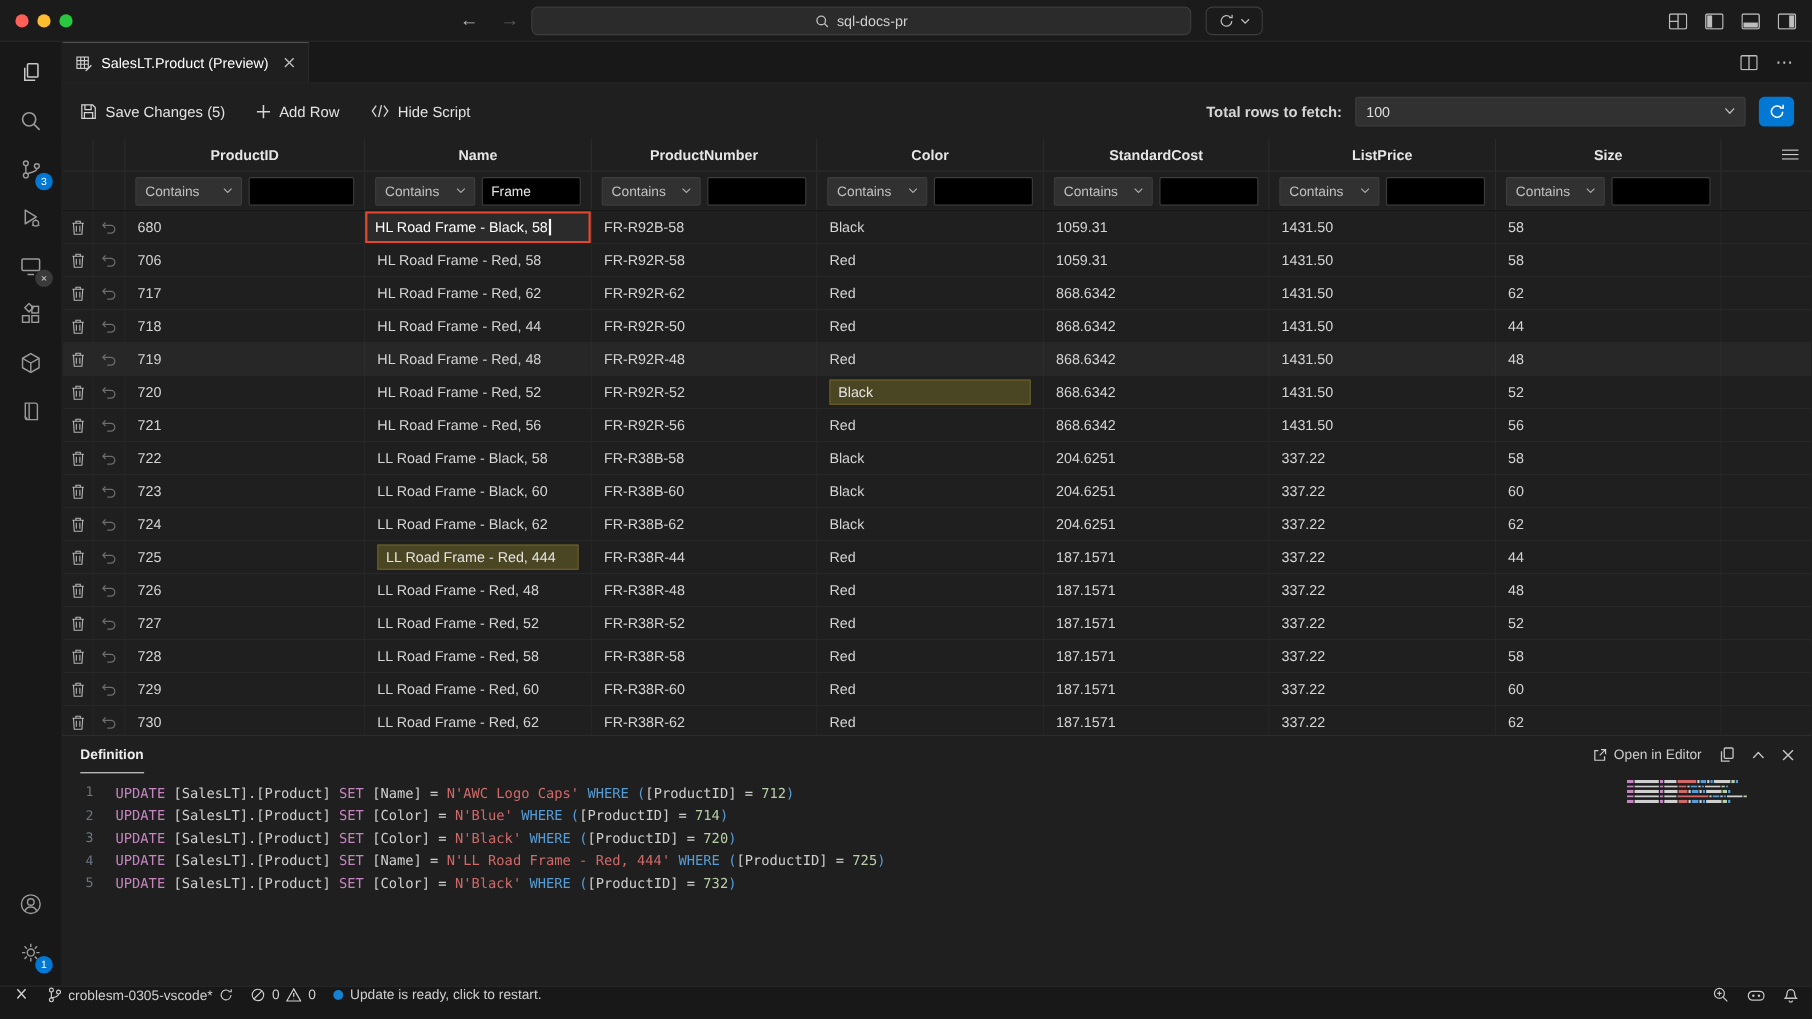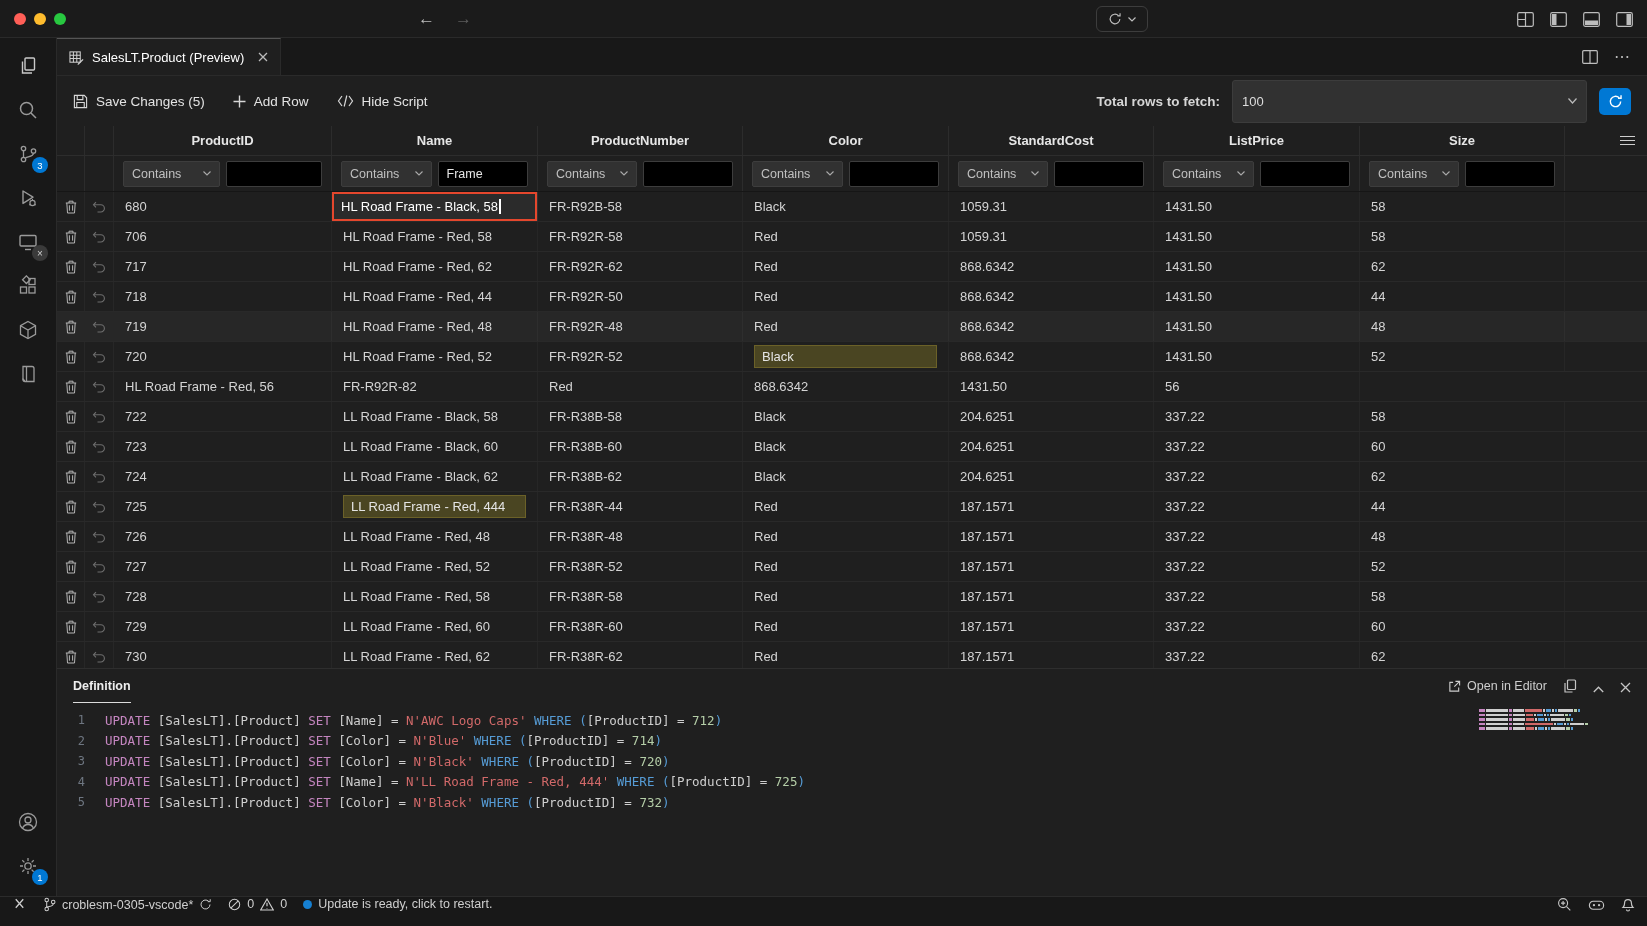--- a/index.html
+++ b/index.html
@@ -35,21 +35,21 @@
   .tab{background:#1f1f1f;border-top:1px solid #555;border-right:1px solid #2a2a2a;display:flex;align-items:center;gap:8px;padding:0 12px;color:#fff}
   .tab-close{color:#bbb;margin-left:6px;display:flex}
   .tabbar-right{display:flex;align-items:center;gap:16px;padding-right:16px;color:#bdbdbd}
   .ellipsis{font-size:16px;letter-spacing:1px;color:#bdbdbd}
 
   
   .toolbar{height:50px;flex:0 0 50px;display:flex;align-items:center;padding:0 16px;gap:28px;background:#1f1f1f}
   .tool-btn{display:flex;align-items:center;gap:8px;color:#e3e3e3;font-weight:400;font-size:13.5px}
   .tool-right{margin-left:auto;display:flex;align-items:center;gap:12px}
   .tool-label{color:#d6d6d6;font-size:13.5px;font-weight:700}
-  .combo{width:355px;height:43px;background:#313131;border:1px solid #3c3c3c;border-radius:3px;display:flex;align-items:center;padding:0 9px;color:#ddd}
+  .combo{width:355px;height:27px;background:#313131;border:1px solid #3c3c3c;border-radius:3px;display:flex;align-items:center;padding:0 9px;color:#ddd}
   .combo .chev{margin-left:auto}
   .bluebtn{width:32px;height:27px;background:#0078d4;border-radius:5px;display:flex;align-items:center;justify-content:center}
 
   
   .grid{flex:1;min-height:0;overflow:hidden;background:#1f1f1f;display:flex;flex-direction:column}
   .grow{display:grid;grid-template-columns:28px 29px 218px 206px 205px 206px 205px 206px 205px minmax(40px,1fr)}
   .ghrow{height:30px;flex:0 0 30px;border-bottom:1px solid #2d2d2d}
   .ghead{display:flex;align-items:center;justify-content:center;font-weight:700;color:#e6e6e6;border-right:1px solid #2c2c2c}
   .gcorner{border-right:1px solid #2c2c2c}
   .gfillh{display:flex;align-items:center;justify-content:flex-end;padding-right:12px}
@@ -65,21 +65,21 @@
   .icell{display:flex;align-items:center;justify-content:center;border-right:1px solid #272727}
   .dcell{display:flex;align-items:center;padding:0 11px;color:#d4d4d4;border-right:1px solid rgba(255,255,255,0.035);white-space:nowrap;overflow:hidden}
   .dirty-chip{flex:1;background:#4a4522;border:1px solid #6b6128;padding:3px 7px;color:#e4e4e4;white-space:nowrap;overflow:hidden}
   .dcell.editing{padding:0 0 0 9px;background:#2b2b2b;box-shadow:inset 0 0 0 2px #e5472d;color:#fff}
   .caret{display:inline-block;width:1.5px;height:15px;background:#fff;margin-left:1px}
 
   
   .defpanel{flex:0 0 228px;border-top:1px solid #2e2e2e;background:#1f1f1f;display:flex;flex-direction:column}
   .def-head{height:34px;flex:0 0 34px;display:flex;align-items:center;padding:0 16px}
   .panel-tab{height:100%;display:flex;align-items:center;border-bottom:1px solid #dcdcdc;color:#eee;font-weight:700;font-size:12.5px}
-  .def-actions{margin-left:auto;display:flex;align-items:flex-end;gap:16px;color:#c5c5c5}
+  .def-actions{margin-left:auto;display:flex;align-items:center;gap:16px;color:#c5c5c5}
   .open-in-editor{display:flex;align-items:center;gap:6px;font-size:12.5px;color:#cdcdcd}
   .def-code{flex:1;position:relative;padding-top:7px;font-family:"DejaVu Sans Mono",monospace;overflow:hidden}
   .code-line{display:flex;height:20.5px;align-items:center}
   .ln{width:48px;flex:0 0 48px;text-align:right;padding-right:20px;color:#6e7681;font-size:12px}
   .ct{font-size:12.5px;white-space:pre}
   .tok-kw{color:#c586c0}.tok-wh{color:#569cd6}.tok-str{color:#d16969}.tok-num{color:#b5cea8}.tok-pl{color:#cfcfcf}.tok-par{color:#569cd6}
   .minimap{position:absolute;top:6px;right:58px;width:110px}
   .mm-line{height:2.5px;margin-bottom:2px;white-space:nowrap;overflow:hidden}
   .mm-line span{display:inline-block;height:2.5px;margin-right:1px;vertical-align:top}
 
@@ -96,20 +96,29 @@
 
   <div class="titlebar">
     <div class="traffic">
       <i class="t-red"></i>
       <i class="t-yel"></i>
       <i class="t-grn"></i>
     </div>
     <div class="navarrows">
       <span class="arrow-back">←</span>
       <span class="arrow-fwd">→</span>
+    </div>
+    <div class="searchbox">
+      <span>
+        <svg width="13" height="13" viewBox="0 0 14 14">
+            <circle cx="6" cy="6" r="4.2" fill="none" stroke="#bdbdbd" stroke-width="1.3"></circle>
+            <path d="M9.3 9.3l3.2 3.2" stroke="#bdbdbd" stroke-width="1.3"></path>
+          </svg>
+      </span>
+      <span>sql-docs-pr</span>
     </div>
     <div class="syncbox">
       <span>
         <svg width="14" height="14" viewBox="0 0 16 16">
             <path d="M13.5 8a5.5 5.5 0 1 1-1.6-3.9" fill="none" stroke="#bdbdbd" stroke-width="1.3"></path>
             <path d="M13.8 1.5v3h-3" fill="none" stroke="#bdbdbd" stroke-width="1.3"></path>
           </svg>
       </span>
       <span>
         <svg width="8" height="5" viewBox="0 0 8 5">
@@ -518,22 +527,23 @@
                 <svg width="12" height="14" viewBox="0 0 12 14">
                   <path d="M.8 3h10.4M4 3V1.2h4V3M1.8 3l.7 10h7l.7-10M4.4 5.3v5.4M7.6 5.3v5.4" fill="none" stroke="#b5b5b5" stroke-width="1"></path>
                 </svg>
               </div>
               <div class="gcell icell">
                 <svg width="14" height="12" viewBox="0 0 14 12">
                   <path d="M4 1.2L1.5 3.8 4 6.4" fill="none" stroke="#6e6e6e" stroke-width="1.1"></path>
                   <path d="M1.8 3.8h7a3.6 3.6 0 0 1 0 7.2H5.5" fill="none" stroke="#6e6e6e" stroke-width="1.1"></path>
                 </svg>
               </div>
+              <div class="gcell dcell">721</div>
               <div class="gcell dcell">HL Road Frame - Red, 56</div>
-              <div class="gcell dcell">FR-R92R-82</div>
+              <div class="gcell dcell">FR-R92R-56</div>
               <div class="gcell dcell">Red</div>
               <div class="gcell dcell">868.6342</div>
               <div class="gcell dcell">1431.50</div>
               <div class="gcell dcell">56</div>
               <div class="gcell"></div>
             </div>
             <div class="grow drow">
               <div class="gcell icell">
                 <svg width="12" height="14" viewBox="0 0 12 14">
                   <path d="M.8 3h10.4M4 3V1.2h4V3M1.8 3l.7 10h7l.7-10M4.4 5.3v5.4M7.6 5.3v5.4" fill="none" stroke="#b5b5b5" stroke-width="1"></path>

